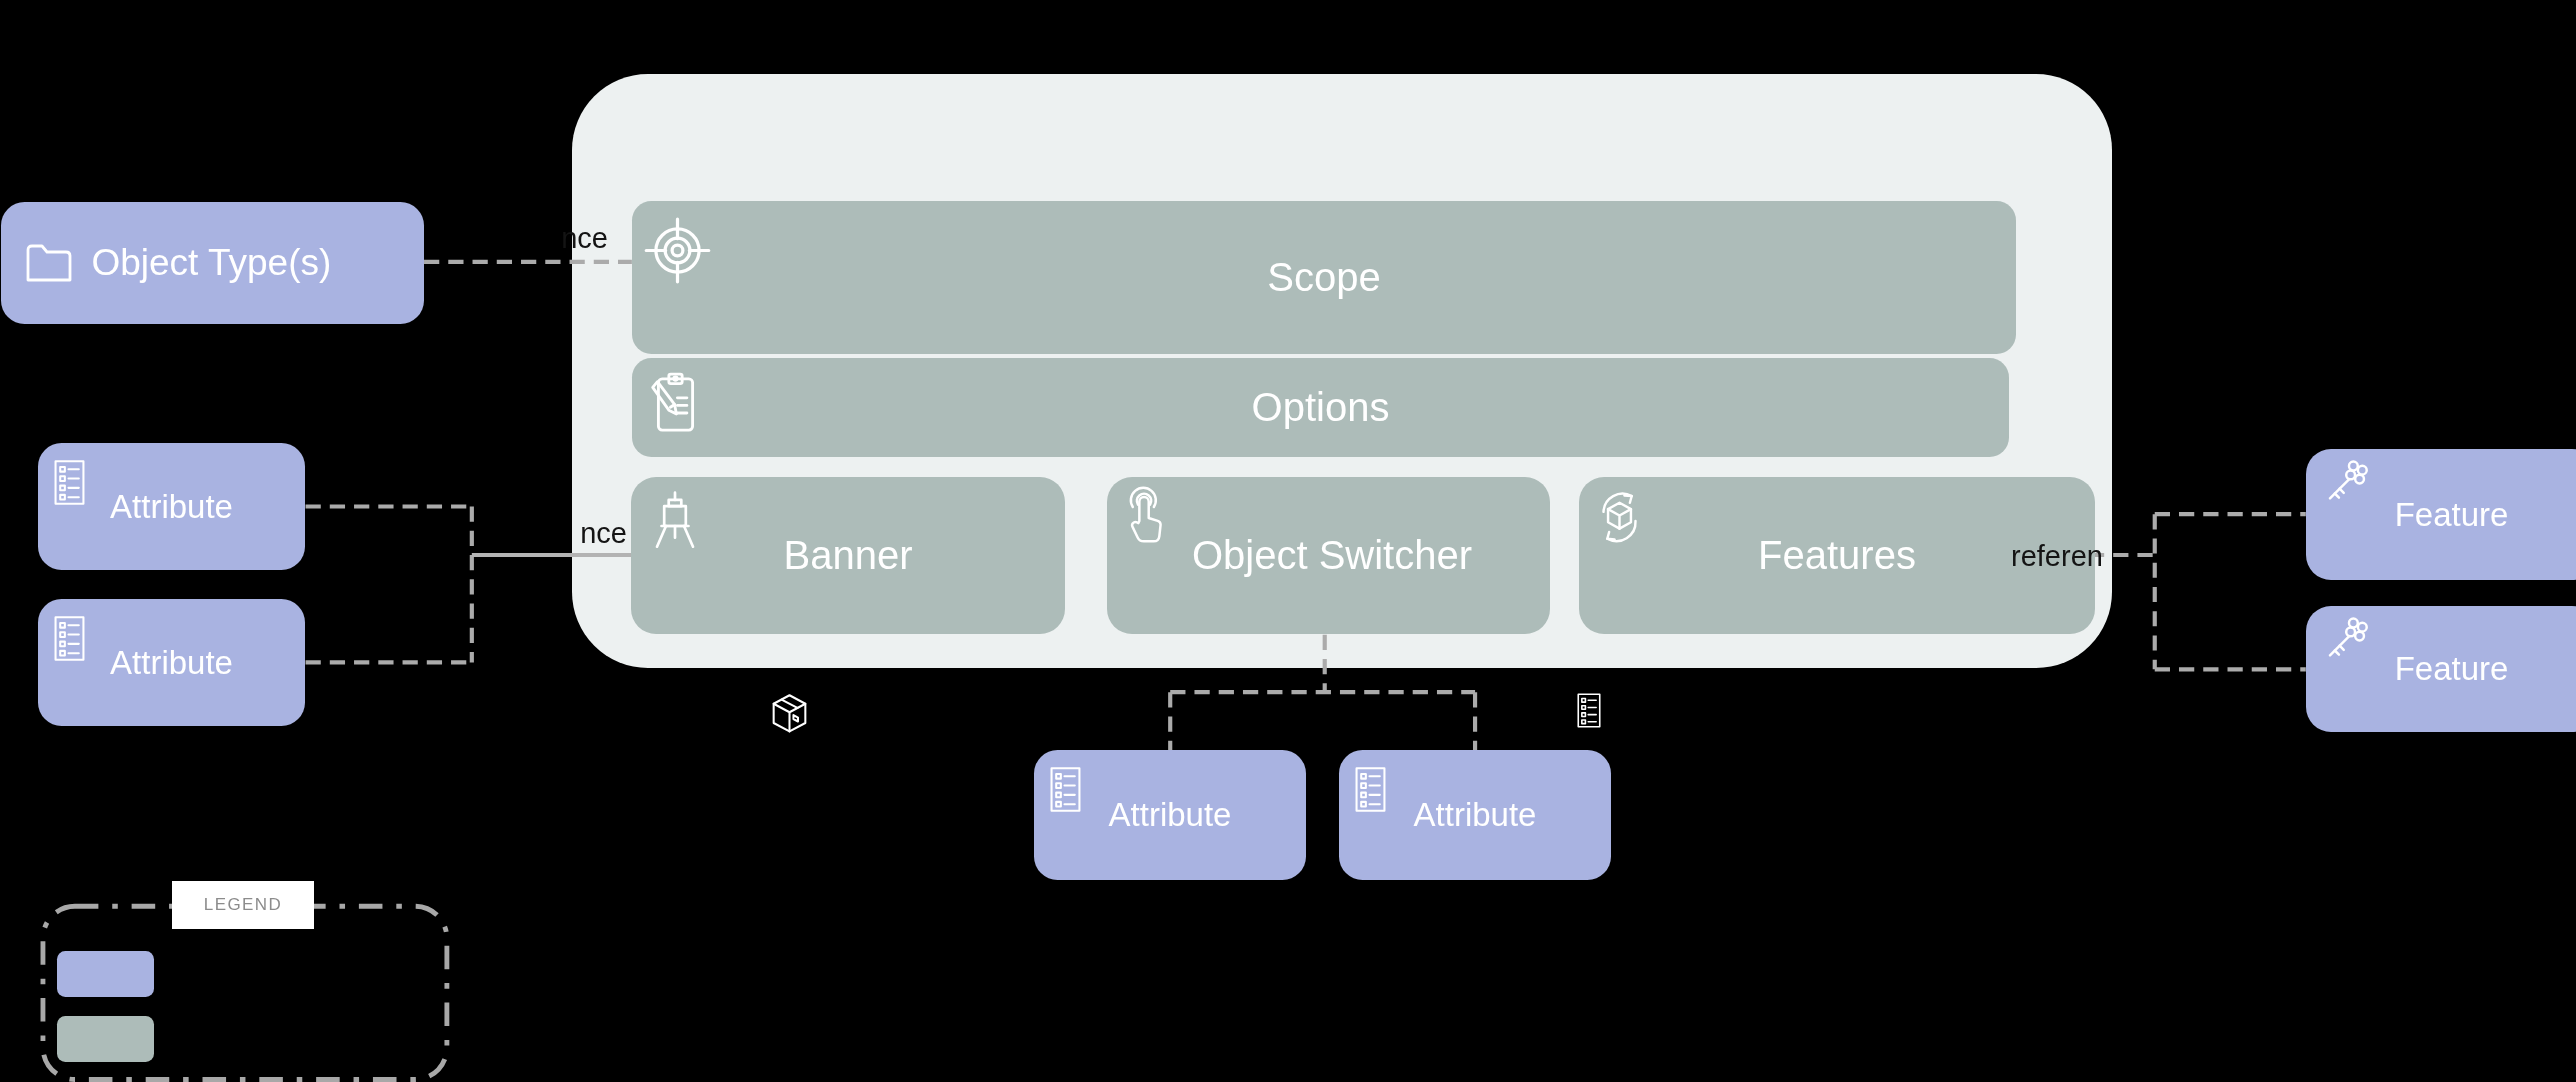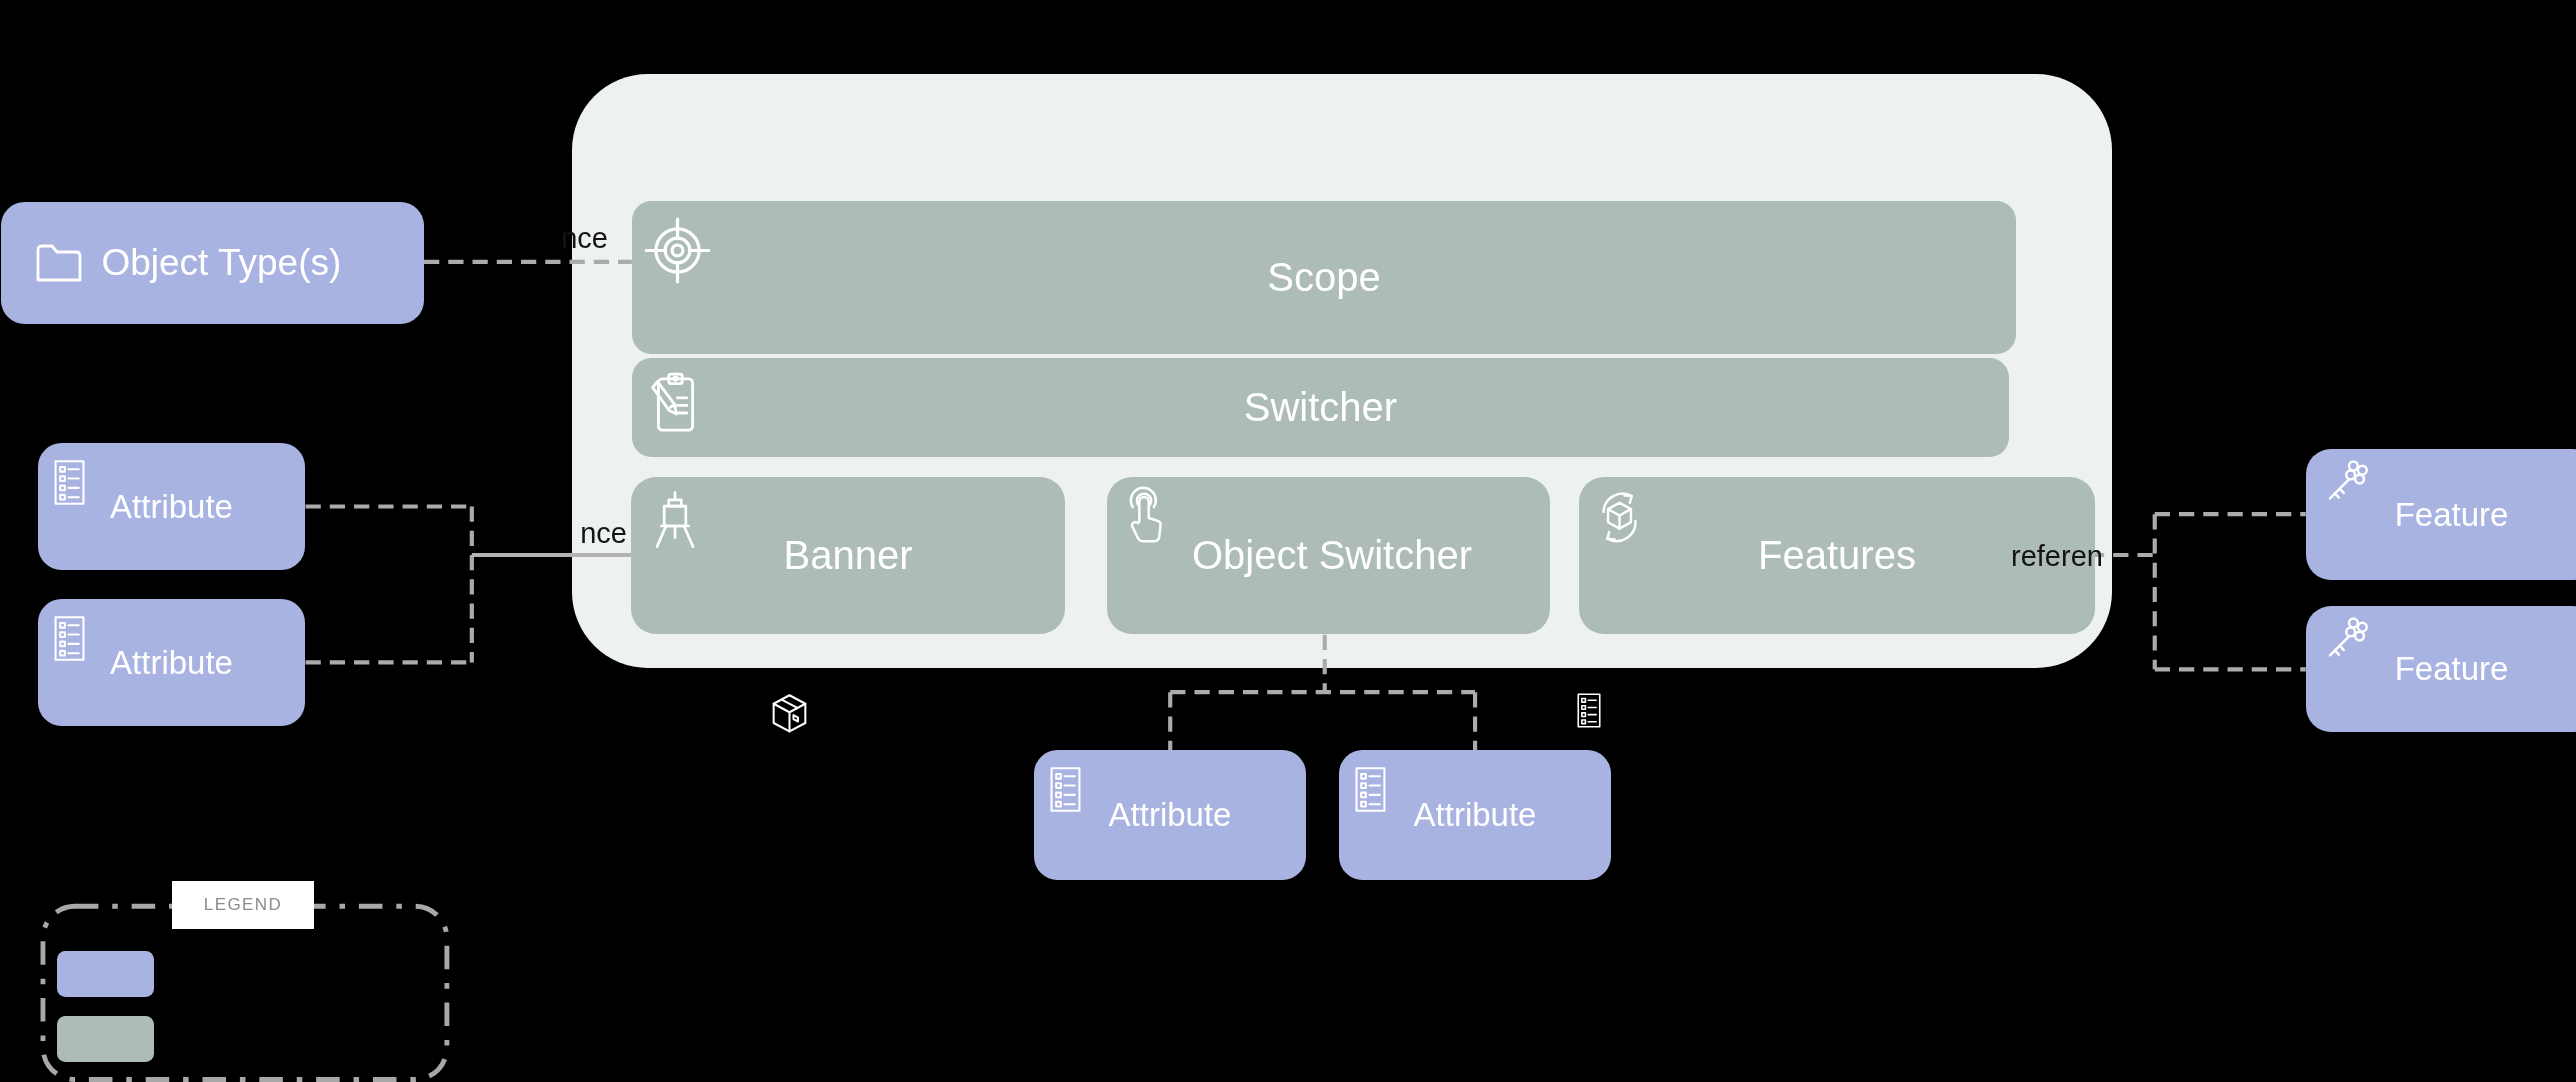--- a/index.html
+++ b/index.html
@@ -37,21 +37,21 @@
   #banner-box   { left: 631px;  top: 477px; width: 434px;  height: 157px; border-radius: 25px; }
   #switcher-box { left: 1107px; top: 477px; width: 436px;  height: 157px; border-radius: 25px; padding-left: 7px; }
   #features-box { left: 1579px; top: 477px; width: 516px;  height: 157px; border-radius: 25px; }
   #scope-bar    .corner-icon { left: 11px; top: 12.5px; }
   #options-bar  .corner-icon { left: 15.2px; top: 11px; }
   #banner-box   .corner-icon { left: 16.6px; top: 9.7px; }
   #switcher-box .corner-icon { left: 11px; top: 7px; }
   #features-box .corner-icon { left: 9.7px; top: 8.3px; }
   
   #object-types-box { left: 1.4px;    top: 202px;  width: 423px; height: 122px; border-radius: 23.6px;
-                      justify-content: flex-start; padding-left: 34px; box-sizing: border-box; gap: 18px; }
+                      justify-content: flex-start; padding-left: 24px; box-sizing: border-box; gap: 18px; }
   #object-types-box .entity-label { font-size: 37px; }
   #attr-l1 { left: 38px;   top: 443px;  width: 267px; height: 127px; border-radius: 23.6px; }
   #attr-l2 { left: 38px;   top: 599px;  width: 267px; height: 127px; border-radius: 23.6px; }
   #attr-b1 { left: 1034px; top: 750px; width: 272px; height: 130px; border-radius: 23.6px; }
   #attr-b2 { left: 1339px; top: 750px; width: 272px; height: 130px; border-radius: 23.6px; }
   #feature-1 { left: 2306px; top: 449px; width: 291px; height: 131px; border-radius: 25px; }
   #feature-2 { left: 2306px; top: 606px; width: 291px; height: 126px; border-radius: 25px; }
   .entity .corner-icon { left: 16px; top: 16px; }
   #feature-1 .corner-icon, #feature-2 .corner-icon { left: 9.7px; top: 5.5px; }
   #object-types-box .corner-icon { position: static; }
@@ -131,21 +131,21 @@
       <g class="icon-stroke" stroke-width="1.5">
         <rect x="6" y="4" width="18" height="27" rx="2"></rect>
         <rect x="11.5" y="1.5" width="7" height="5" rx="1"></rect>
         <circle cx="15" cy="3.9" r="0.9"></circle>
         <path d="M16 14 H21 M16 18 H21 M16 22 H21"></path>
         <path d="M3 8.5 L5.5 5.5 L14.5 17.5 L15.5 22.5 L11.5 20.5 Z"></path>
         <path d="M12.3 19 L14.5 17.5"></path>
       </g>
     </svg>
   </span>
-  <span class="module-label">Switcher</span>
+  <span class="module-label">Options</span>
 </div>
 
 <div class="module" id="banner-box">
   <span class="corner-icon">
     <svg width="54" height="69" viewBox="0 0 30 34">
       <g class="icon-stroke" stroke-width="1.5">
         <path d="M15 1 V5"></path>
         <rect x="11.5" y="5" width="7" height="3.5"></rect>
         <rect x="9" y="8.5" width="12" height="11"></rect>
         <path d="M7.5 19.5 H22.5"></path>

